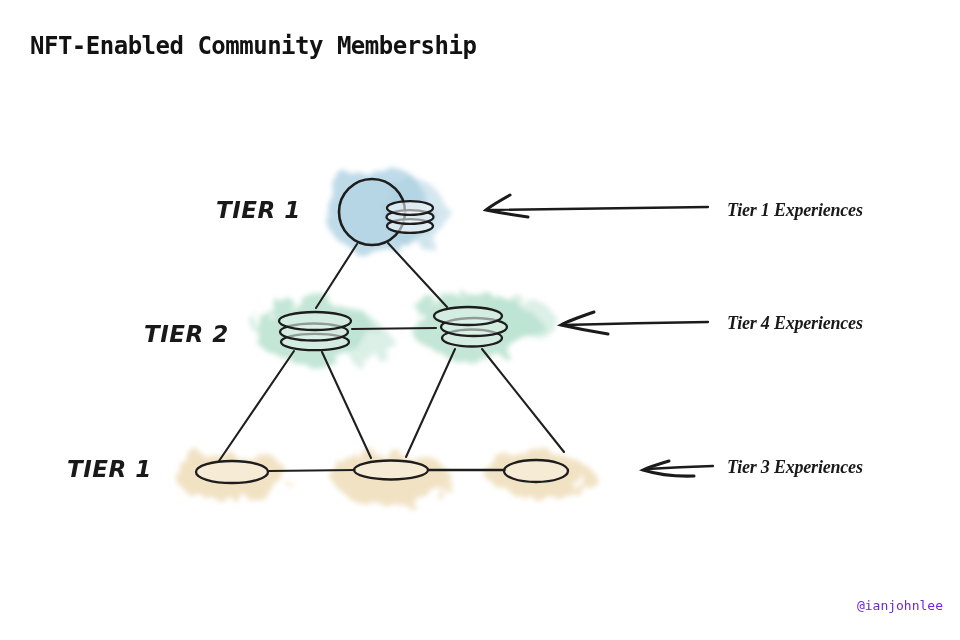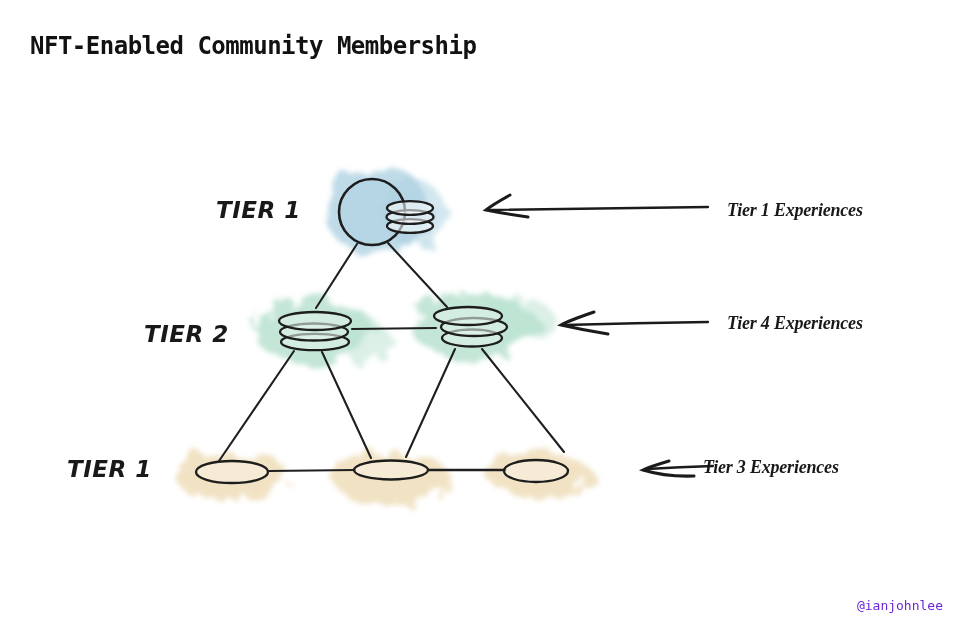--- a/index.html
+++ b/index.html
@@ -10,21 +10,21 @@
   .title{left:30px;top:33px;font-family:"DejaVu Sans Mono",monospace;font-weight:700;
          font-size:24px;letter-spacing:-0.5px;color:#121212;}
   .hand{font-family:"DejaVu Sans",sans-serif;font-style:italic;color:#191919;}
   .tier-label{font-weight:700;font-size:23px;letter-spacing:0.5px;}
   .tl-1{left:216px;top:197px;}
   .tl-2{left:144px;top:321px;font-style:italic;}
   .tl-3{left:67px;top:456px;}
   .annot{font-weight:600;font-size:18px;letter-spacing:-0.2px;font-family:Liberation Serif, serif;}
   .an-1{left:727px;top:200px;}
   .an-2{left:727px;top:313px;}
-  .an-3{left:703px;top:457px;}
+  .an-3{left:727px;top:457px;}
   .credit{right:17px;top:599px;font-family:"DejaVu Sans Mono",monospace;
           font-size:13px;color:#6d28d9;}
 </style>
 </head>
 <body>
 
 <div class="stage">
 
   <svg class="layer" viewBox="0 0 960 640">
     <defs>

